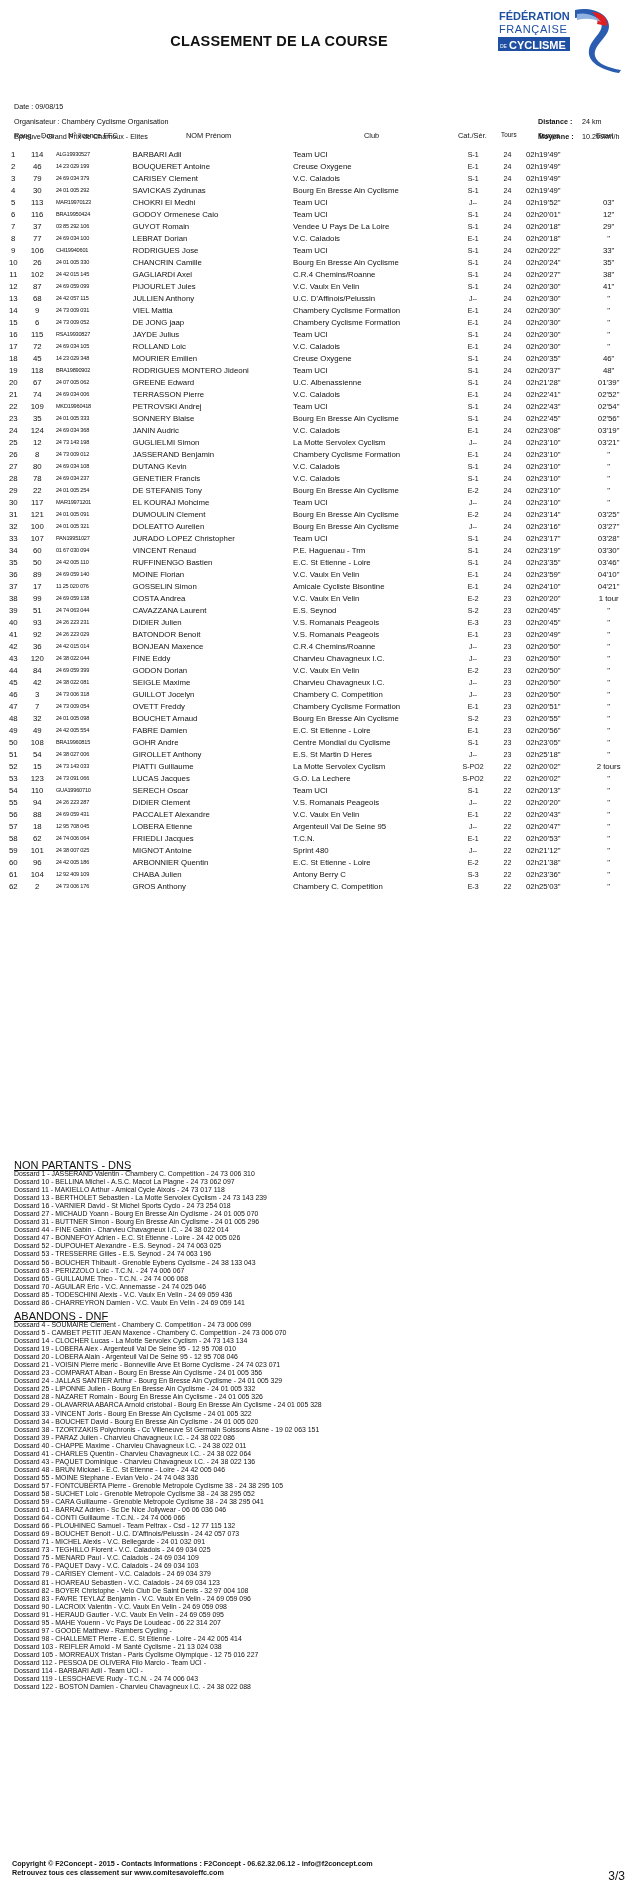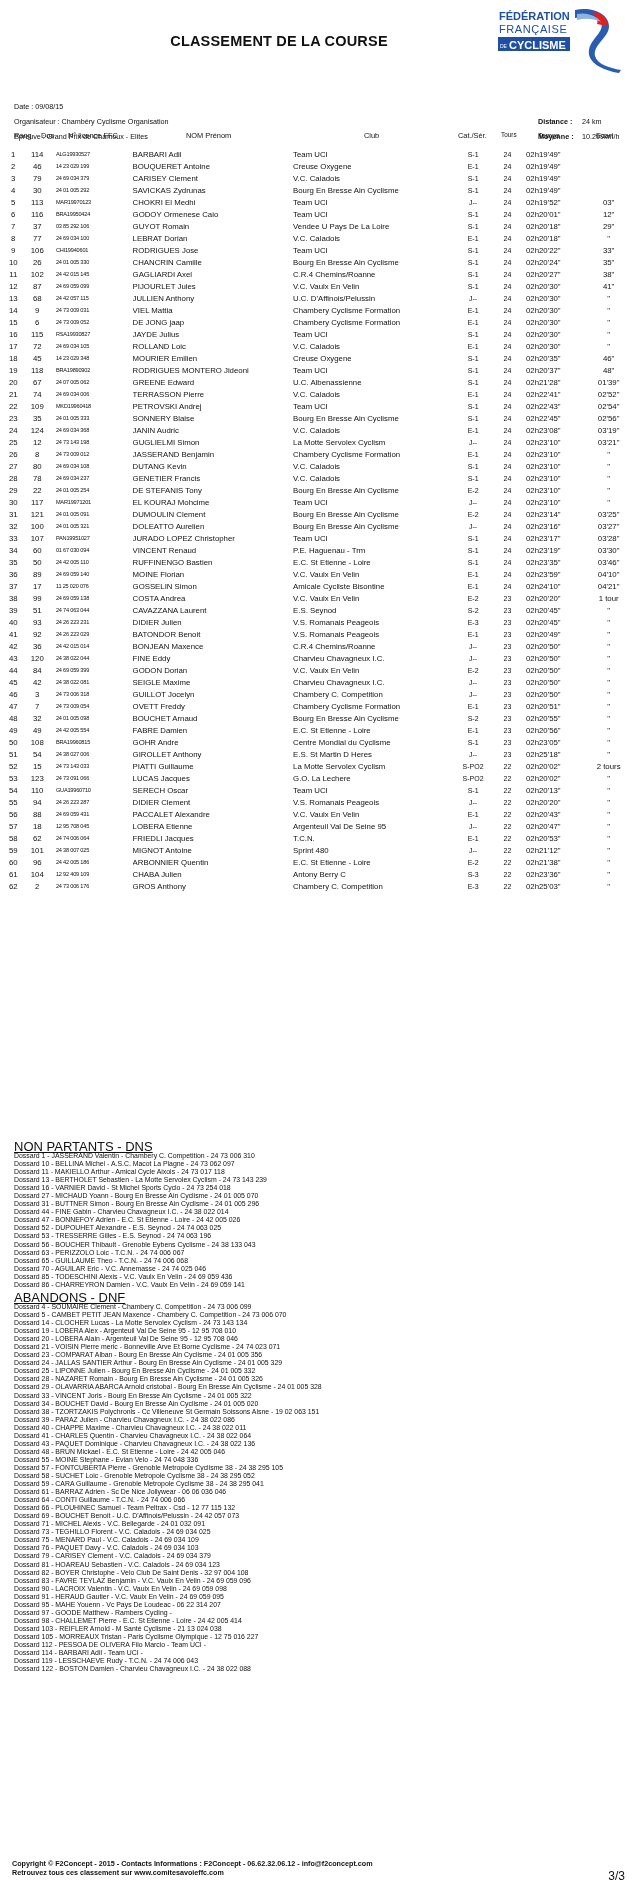--- a/index.html
+++ b/index.html
@@ -14,21 +14,21 @@
   td.rang { width: 28px; text-align: center; }
   td.dos { width: 22px; text-align: center; }
   td.lic { width: 80px; padding-left: 8px !important; font-size: 5.6px !important; letter-spacing: -0.2px; }
   td.nom { width: 164px; }
   td.club { width: 160px; }
   td.cat { width: 50px; text-align: center; font-size: 7px !important; }
   td.tours { width: 22px; text-align: center; font-size: 7px !important; }
   td.temps { width: 58px; padding-left: 8px !important; }
   td.ecart { width: 55px; text-align: center; }
   .section { position: absolute; left: 14px; font-size: 6.9px; line-height: 8.05px; }
-  .section .sec-title { font-size: 13px; text-decoration: underline; line-height: 10px; }
+  .section .sec-title { font-size: 11px; text-decoration: underline; line-height: 10px; margin-top: 18px; }
   .section .line { white-space: nowrap; }
   .footer { position: absolute; left: 12px; top: 1860px; font-size: 7.2px; font-weight: bold; line-height: 8.6px; }
   .pagenum { position: absolute; right: 10px; top: 1869px; font-size: 12px; }
 </style>
 </head>
 <body>
 
 <div class="title">CLASSEMENT DE LA COURSE</div>
 
 <div class="logo">

